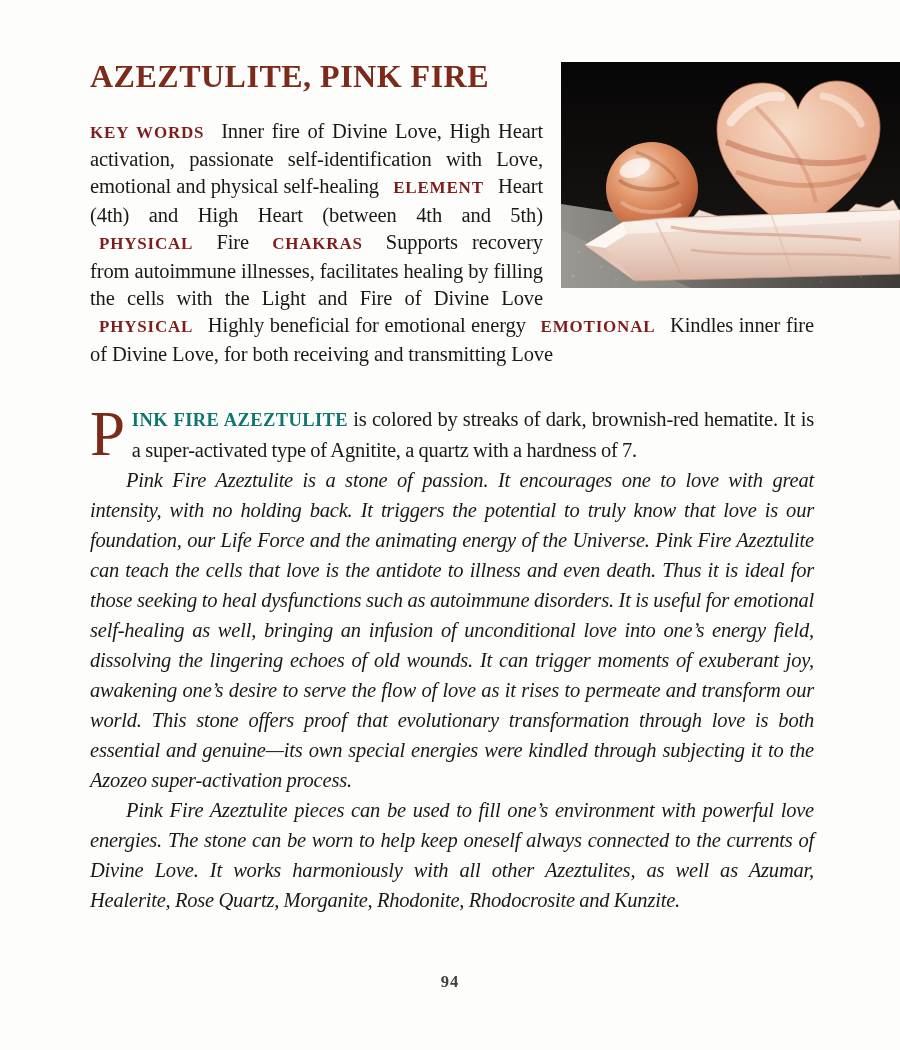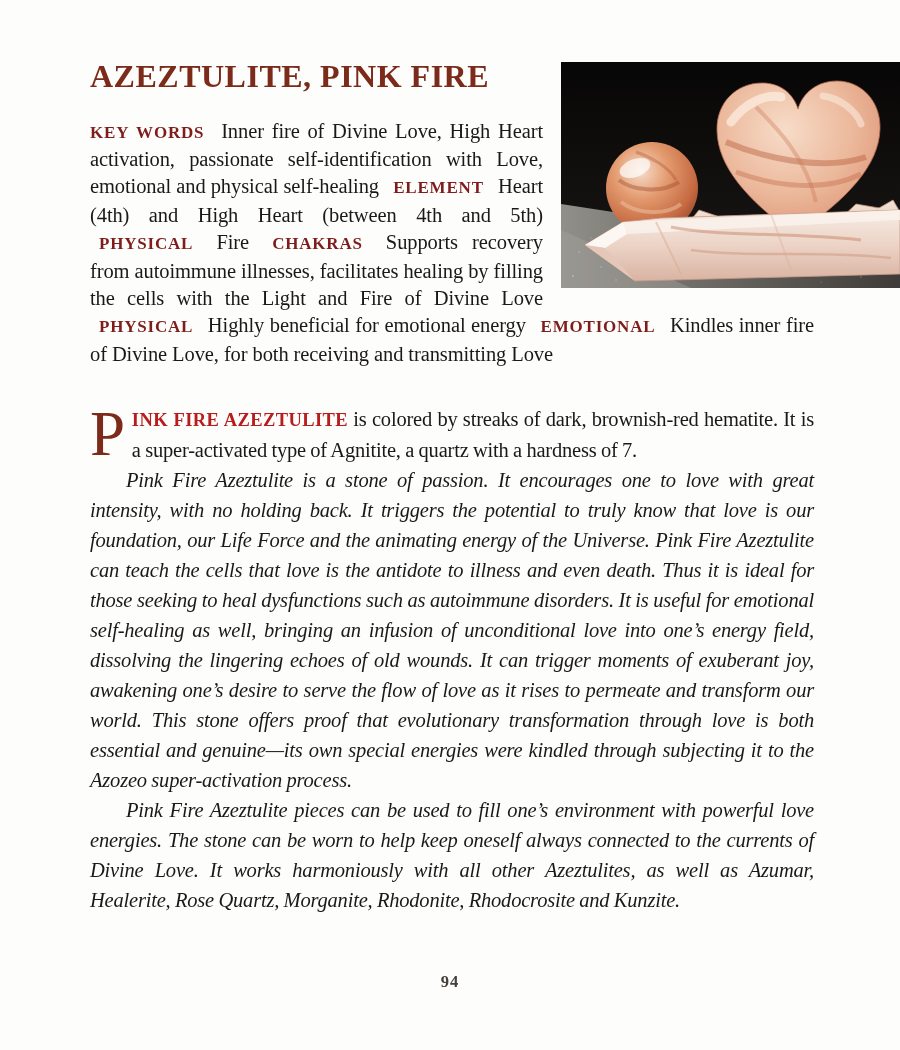--- a/index.html
+++ b/index.html
@@ -58,21 +58,21 @@
     word-spacing: -0.5px;
   }
   .dropcap {
     float: left;
     color: #7c2a1a;
     font-size: 63px;
     line-height: 51px;
     padding: 5px 7px 0 0;
   }
   .lead-sc {
-    color: #b91c1c;
+    color: #0f766e;
     font-weight: 600;
     font-size: 18.5px;
     letter-spacing: 0.4px;
   }
   p.indent { text-indent: 36px; font-style: italic; }
 
   .pageno {
     position: absolute;
     left: 0; right: 0;
     top: 972px;

